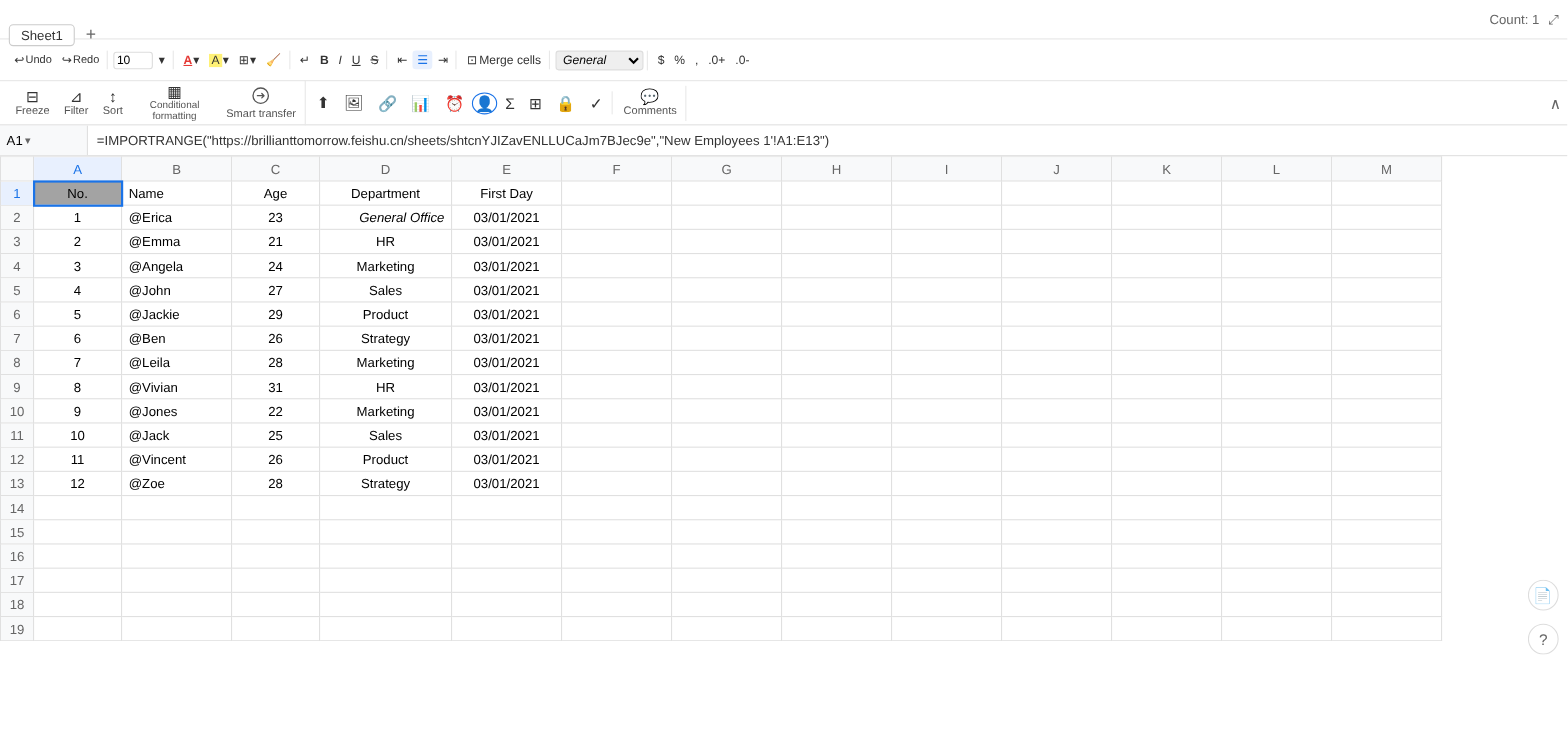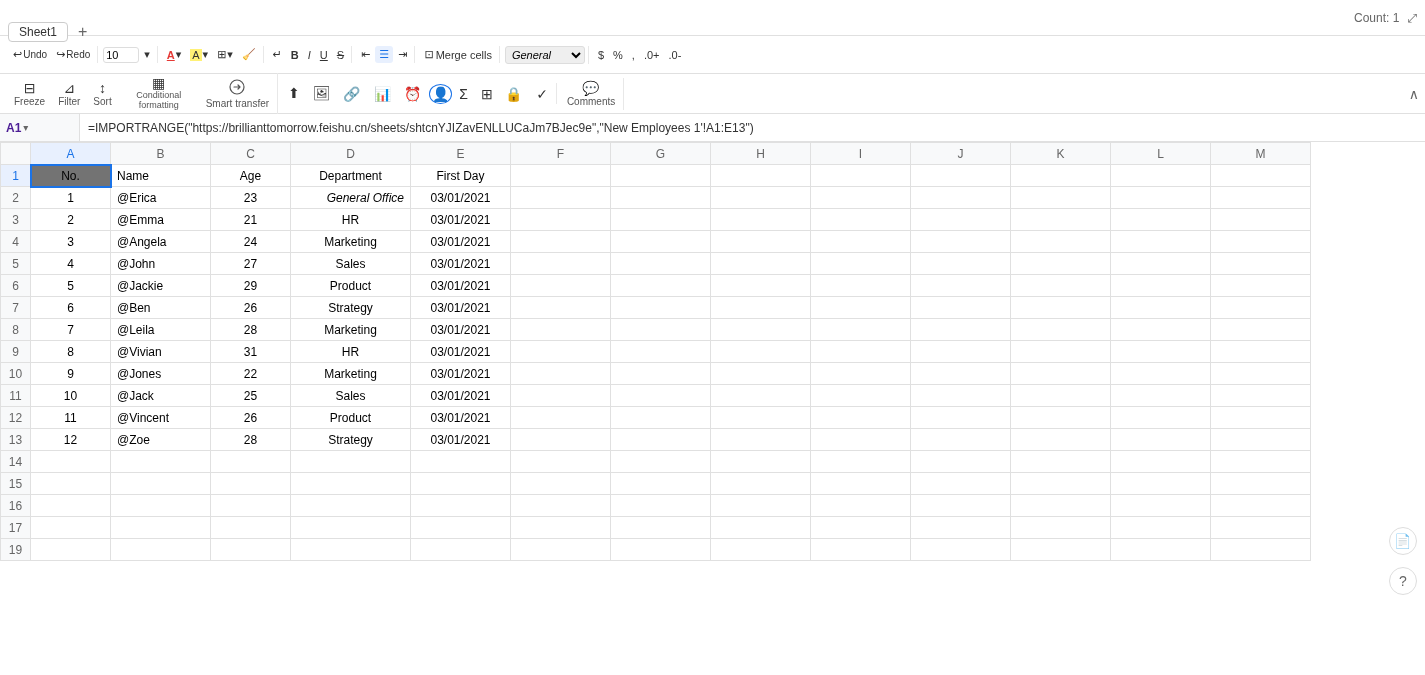--- a/index.html
+++ b/index.html
@@ -32,34 +32,34 @@
     .toolbar2-btn .icon-area { font-size: 14px; line-height: 1; }
     .toolbar2-btn .btn-label { font-size: 10px; color: #555; }
     .toolbar2-group { display: flex; align-items: center; gap: 1px; padding: 0 2px; border-right: 1px solid #e8e8e8; }
     .toolbar2-group:last-child { border-right: none; }
     .toolbar2-right { margin-left: auto; }
     .chevron-up { color: #666; cursor: pointer; font-size: 14px; }
 
     
     .formula-bar { display: flex; align-items: center; height: 28px; border-bottom: 1px solid #e0e0e0; background: #fff; }
     .cell-ref { width: 80px; min-width: 80px; border-right: 1px solid #e0e0e0; padding: 0 6px; font-size: 12px; color: #1a73e8; background: #f8f9fa; display: flex; align-items: center; gap: 2px; height: 100%; cursor: pointer; }
-    .cell-ref-name { color: #4c1d95; font-size: 12px; font-weight: bold; }
+    .cell-ref-name { color: #000000; font-size: 12px; }
     .cell-ref-arrow { color: #666; font-size: 10px; }
     .formula-content { flex: 1; padding: 0 8px; font-size: 12px; color: #333; height: 100%; display: flex; align-items: center; overflow: hidden; white-space: nowrap; }
 
     
     .spreadsheet-container { display: flex; flex-direction: column; overflow: hidden; }
     .sheet-grid { overflow: auto; }
     table { border-collapse: collapse; table-layout: fixed; }
     th, td { border: 1px solid #e0e0e0; font-size: 12px; }
     .col-header { background: #f8f9fa; text-align: center; color: #666; font-weight: normal; height: 22px; min-width: 20px; position: sticky; top: 0; z-index: 5; padding: 0 4px; user-select: none; }
     .row-header { background: #f8f9fa; text-align: center; color: #666; font-weight: normal; width: 30px; min-width: 30px; position: sticky; left: 0; z-index: 4; padding: 0 4px; user-select: none; }
     .corner-header { background: #f8f9fa; position: sticky; top: 0; left: 0; z-index: 6; width: 30px; }
     .data-cell { padding: 2px 6px; height: 22px; overflow: hidden; white-space: nowrap; text-overflow: ellipsis; }
-    .selected-cell { outline: 2px solid #1a73e8; outline-offset: -1px; background: #737373; }
+    .selected-cell { outline: 2px solid #1a73e8; outline-offset: -1px; background: #a3a3a3; }
     .header-row { height: 22px; }
     .data-row { height: 22px; }
     .col-header-selected { background: #e8f0fe; color: #1a73e8; }
     .row-header-selected { background: #e8f0fe; color: #1a73e8; }
 
     
     .right-panel { position: fixed; right: 8px; bottom: 80px; display: flex; flex-direction: column; gap: 12px; }
     .right-panel-icon { width: 28px; height: 28px; background: #fff; border: 1px solid #ddd; border-radius: 50%; display: flex; align-items: center; justify-content: center; cursor: pointer; font-size: 14px; color: #666; }
 
     .merge-btn { display: flex; flex-direction: row; align-items: center; gap: 2px; }
@@ -558,20 +558,36 @@
             <td class="data-cell"></td>
             <td class="data-cell"></td>
             <td class="data-cell"></td>
             <td class="data-cell"></td>
             <td class="data-cell"></td>
             <td class="data-cell"></td>
             <td class="data-cell"></td>
             <td class="data-cell"></td>
           </tr>
           <tr class="data-row">
+            <th class="row-header">18</th>
+            <td class="data-cell" style="text-align: center;"></td>
+            <td class="data-cell"></td>
+            <td class="data-cell" style="text-align: center;"></td>
+            <td class="data-cell" style="text-align: center;"></td>
+            <td class="data-cell" style="text-align: center;"></td>
+            <td class="data-cell"></td>
+            <td class="data-cell"></td>
+            <td class="data-cell"></td>
+            <td class="data-cell"></td>
+            <td class="data-cell"></td>
+            <td class="data-cell"></td>
+            <td class="data-cell"></td>
+            <td class="data-cell"></td>
+          </tr>
+          <tr class="data-row">
             <th class="row-header">19</th>
             <td class="data-cell" style="text-align: center;"></td>
             <td class="data-cell"></td>
             <td class="data-cell" style="text-align: center;"></td>
             <td class="data-cell" style="text-align: center;"></td>
             <td class="data-cell" style="text-align: center;"></td>
             <td class="data-cell"></td>
             <td class="data-cell"></td>
             <td class="data-cell"></td>
             <td class="data-cell"></td>

